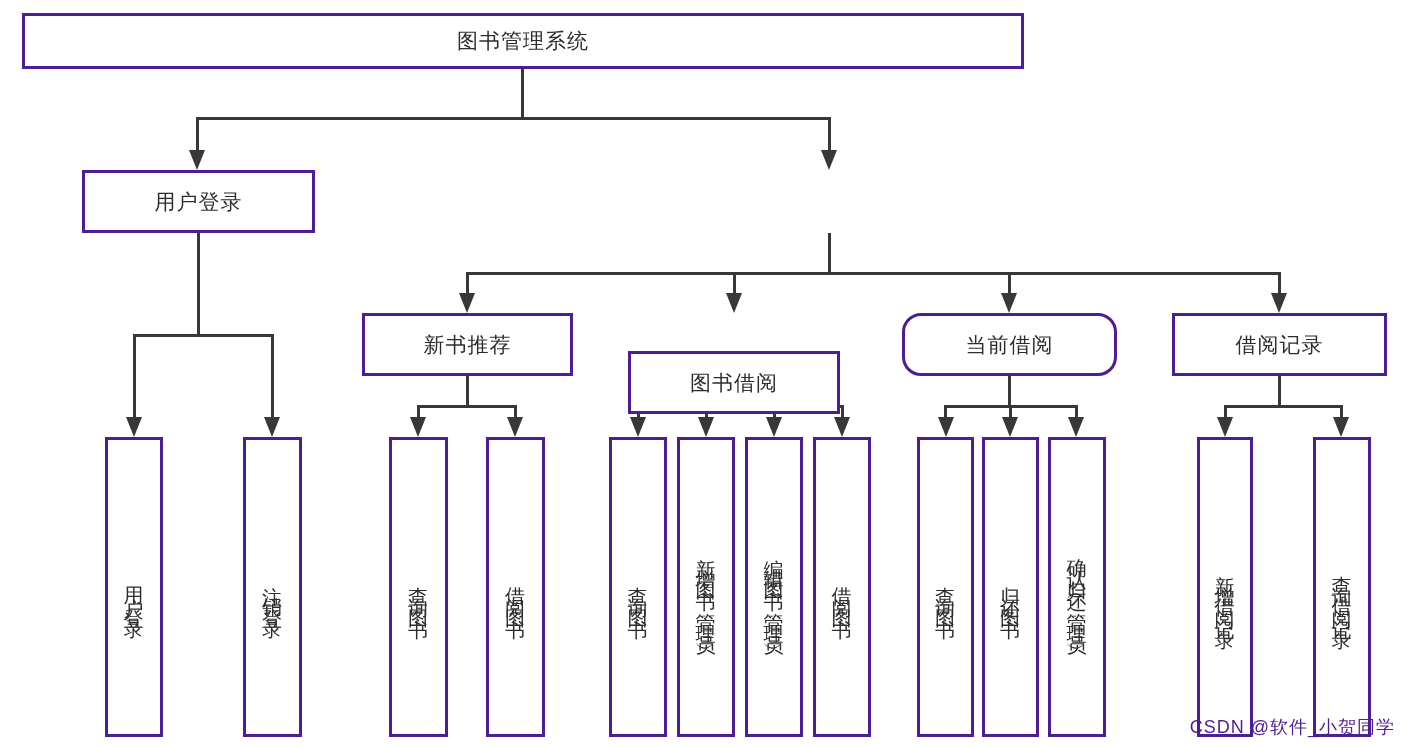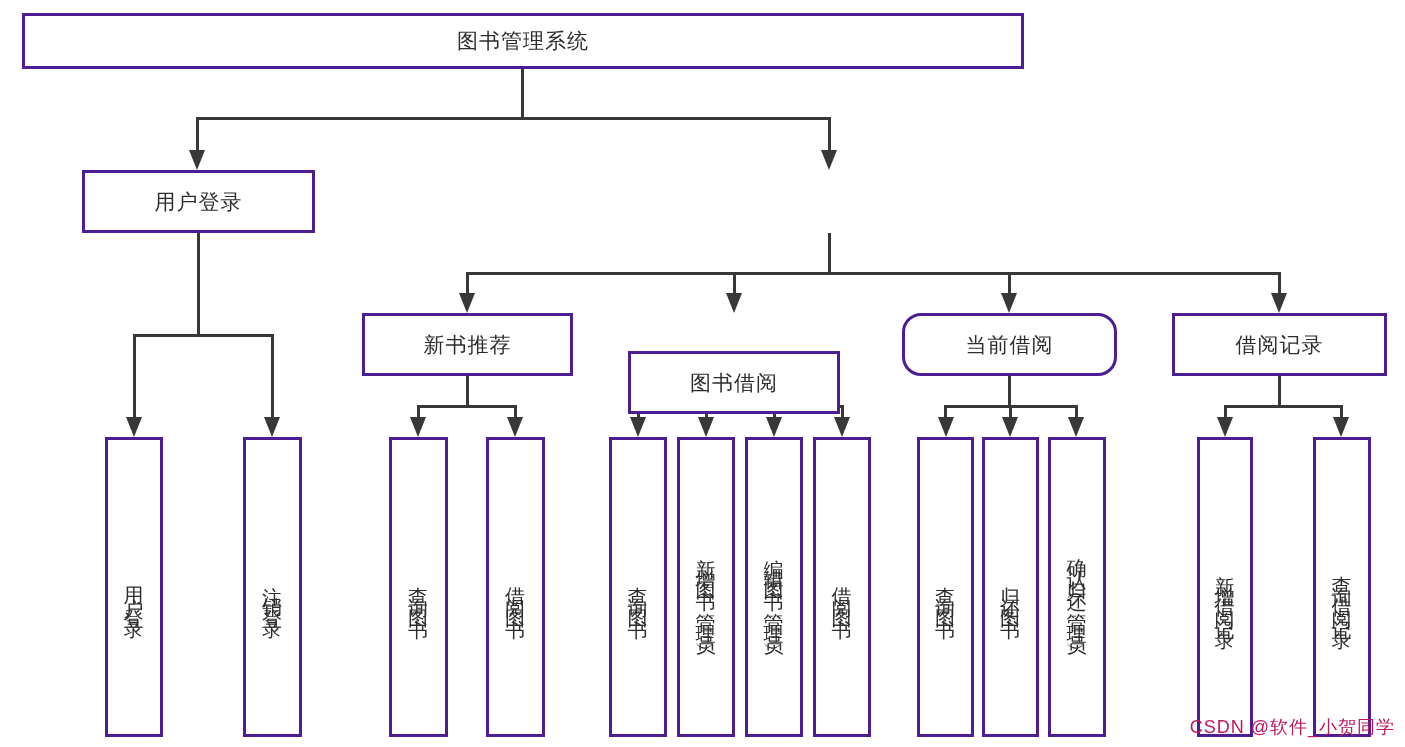--- a/index.html
+++ b/index.html
@@ -40,21 +40,21 @@
   .ah{
     position:absolute;width:0;height:0;
     border-left:8px solid transparent;
     border-right:8px solid transparent;
     border-top:20px solid #383838;
   }
   .watermark{
     position:absolute;
     top:715px;right:10px;
     font-size:18px;
-    color:#be185d;
+    color:#4c1d95;
     letter-spacing:1px;
     white-space:nowrap;
   }
 </style>
 </head>
 <body>
 
 <div class="stage">
 
   <div>

